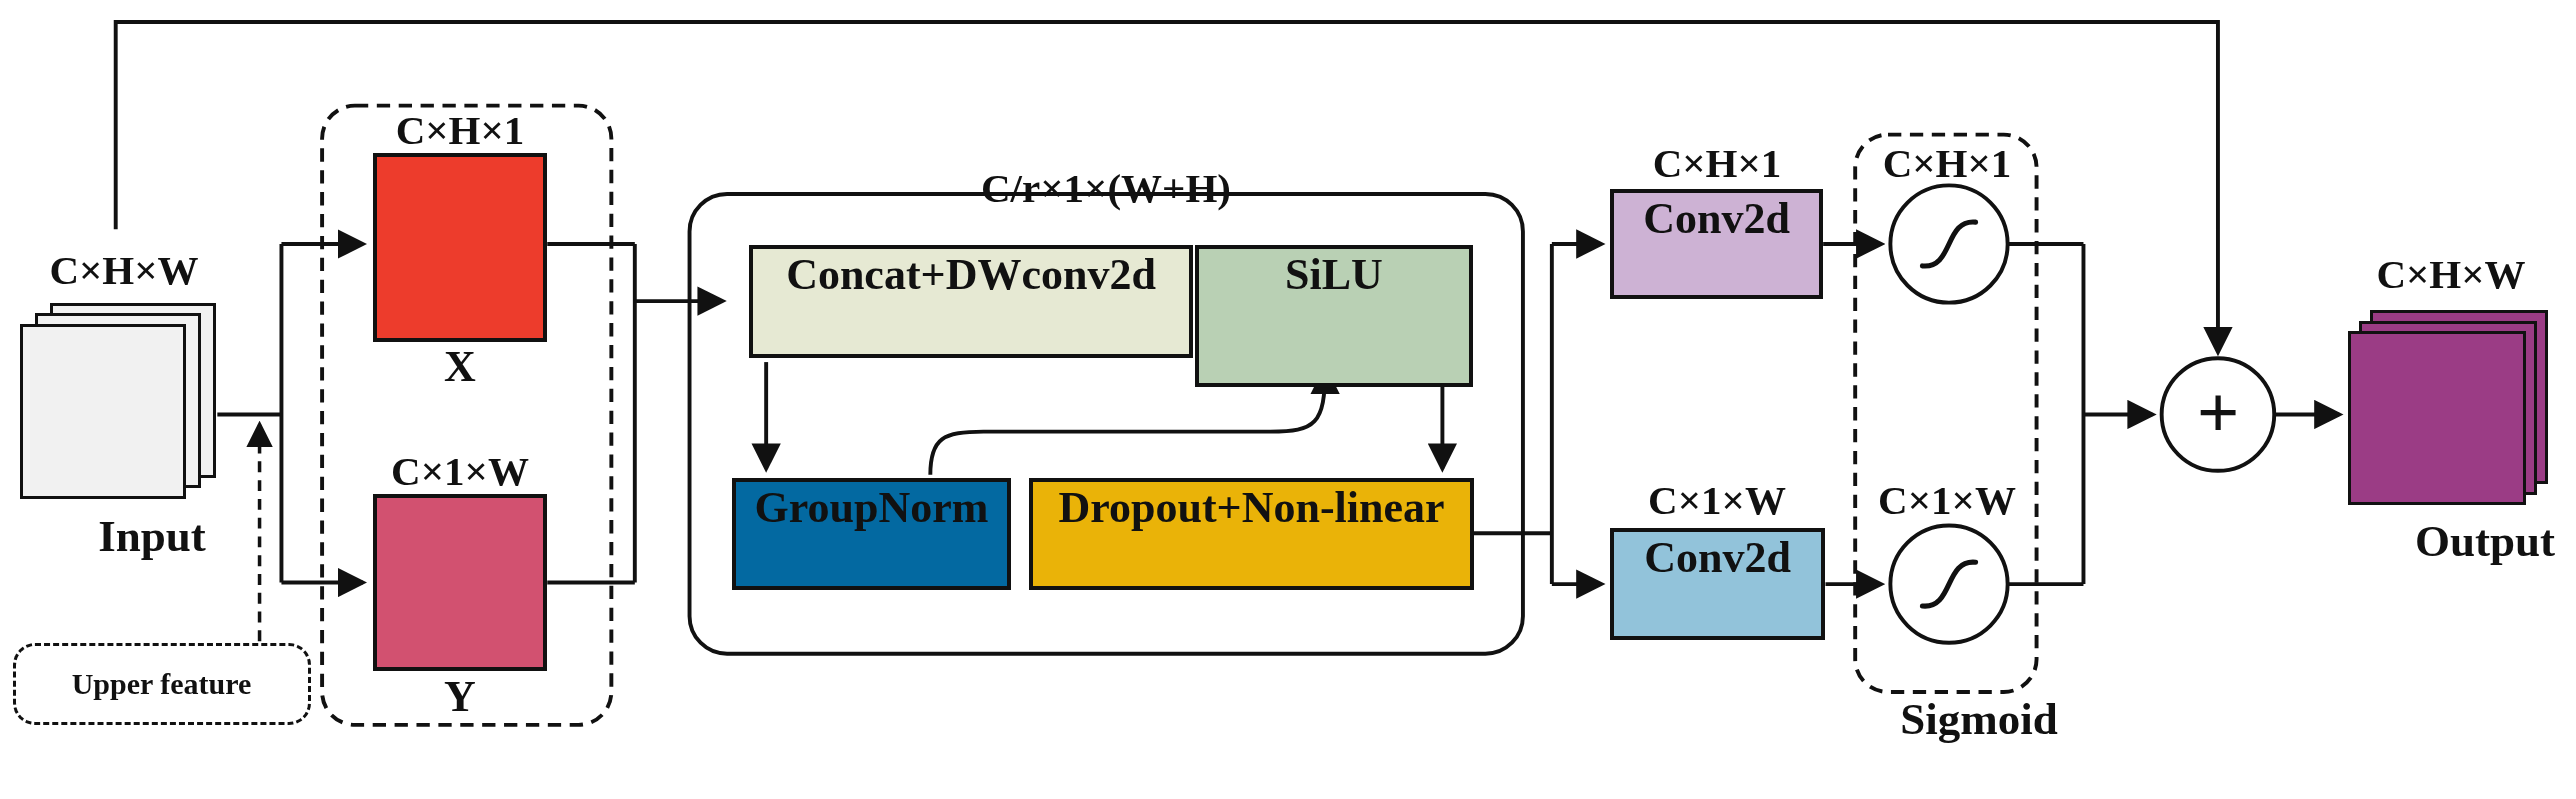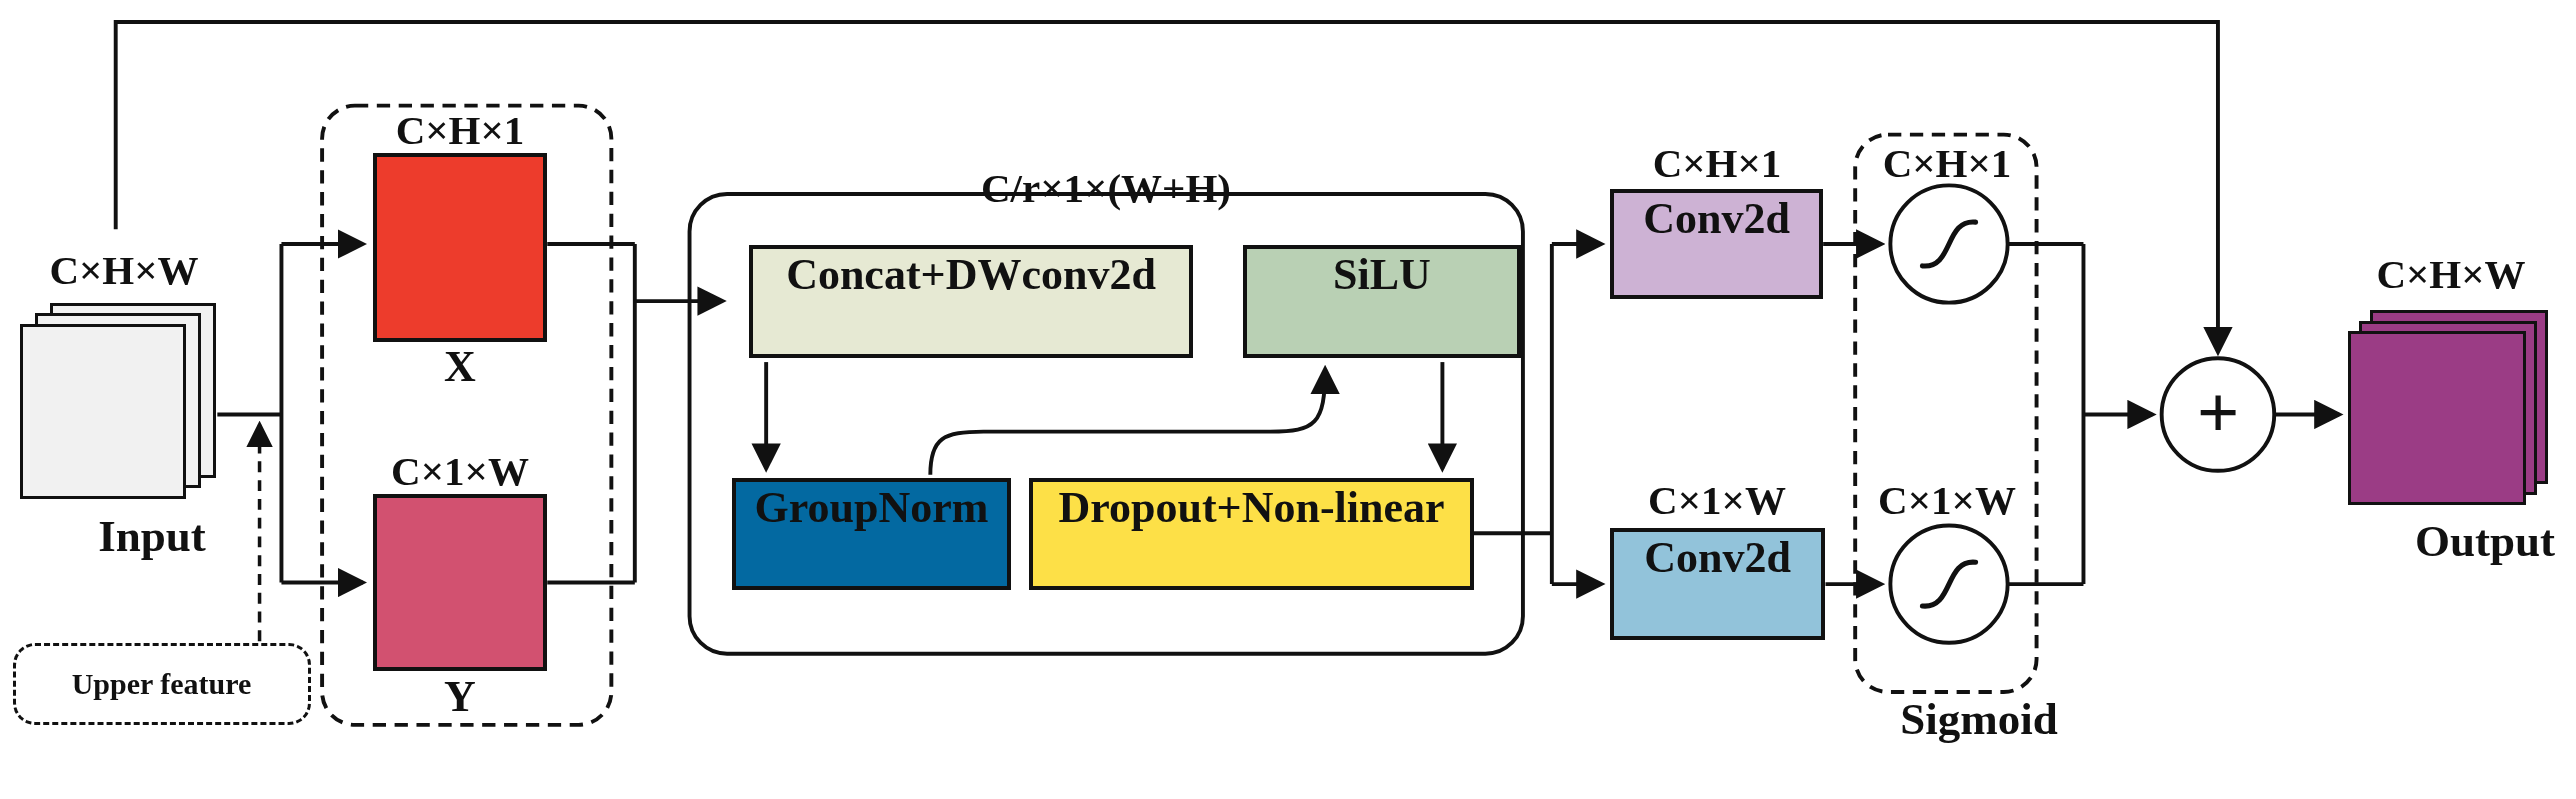--- a/index.html
+++ b/index.html
@@ -90,27 +90,27 @@
   <div class="blk" style="left: 373px; top: 494px; width: 174px; height: 177px; background: rgb(210, 81, 112);"></div>
   <div class="lbl dim" style="left:460px;top:130px;">C×H×1</div>
   <div class="lbl" style="left:460px;top:366px;font-size:44px;">X</div>
   <div class="lbl dim" style="left:460px;top:471px;">C×1×W</div>
   <div class="lbl" style="left:460px;top:696px;font-size:44px;">Y</div>
 
   <div class="lbl ttl" style="left:1106px;top:156px;margin-top:32px;">C/r×1×(W+H)</div>
   <div class="blk" style="left: 729px; top: 245px; width: 444px; height: 113px; background: rgb(230, 233, 211); margin-left: 20px;">
     <span>Concat+DWconv2d</span>
   </div>
-  <div class="blk" style="left: 1195px; top: 245px; width: 278px; height: 113px; background: rgb(185, 208, 180); margin-left: 48px;">
+  <div class="blk" style="left: 1195px; top: 245px; width: 278px; height: 142px; background: rgb(185, 208, 180);">
     <span>SiLU</span>
   </div>
   <div class="blk" style="left: 732px; top: 478px; width: 279px; height: 112px; background: #0369a1;">
     <span>GroupNorm</span>
   </div>
-  <div class="blk" style="left: 1029px; top: 478px; width: 445px; height: 112px; background: #fde047;">
+  <div class="blk" style="left: 1029px; top: 478px; width: 445px; height: 112px; background: #eab308;">
     <span>Dropout+Non-linear</span>
   </div>
 
   <div class="lbl dim" style="left:1717px;top:163px;">C×H×1</div>
   <div class="blk" style="left: 1610px; top: 189px; width: 213px; height: 110px; background: rgb(205, 178, 212);">
     <span>Conv2d</span>
   </div>
   <div class="lbl dim" style="left:1717px;top:500px;">C×1×W</div>
   <div class="blk" style="left: 1610px; top: 528px; width: 215px; height: 112px; background: rgb(146, 195, 218);">
     <span>Conv2d</span>

